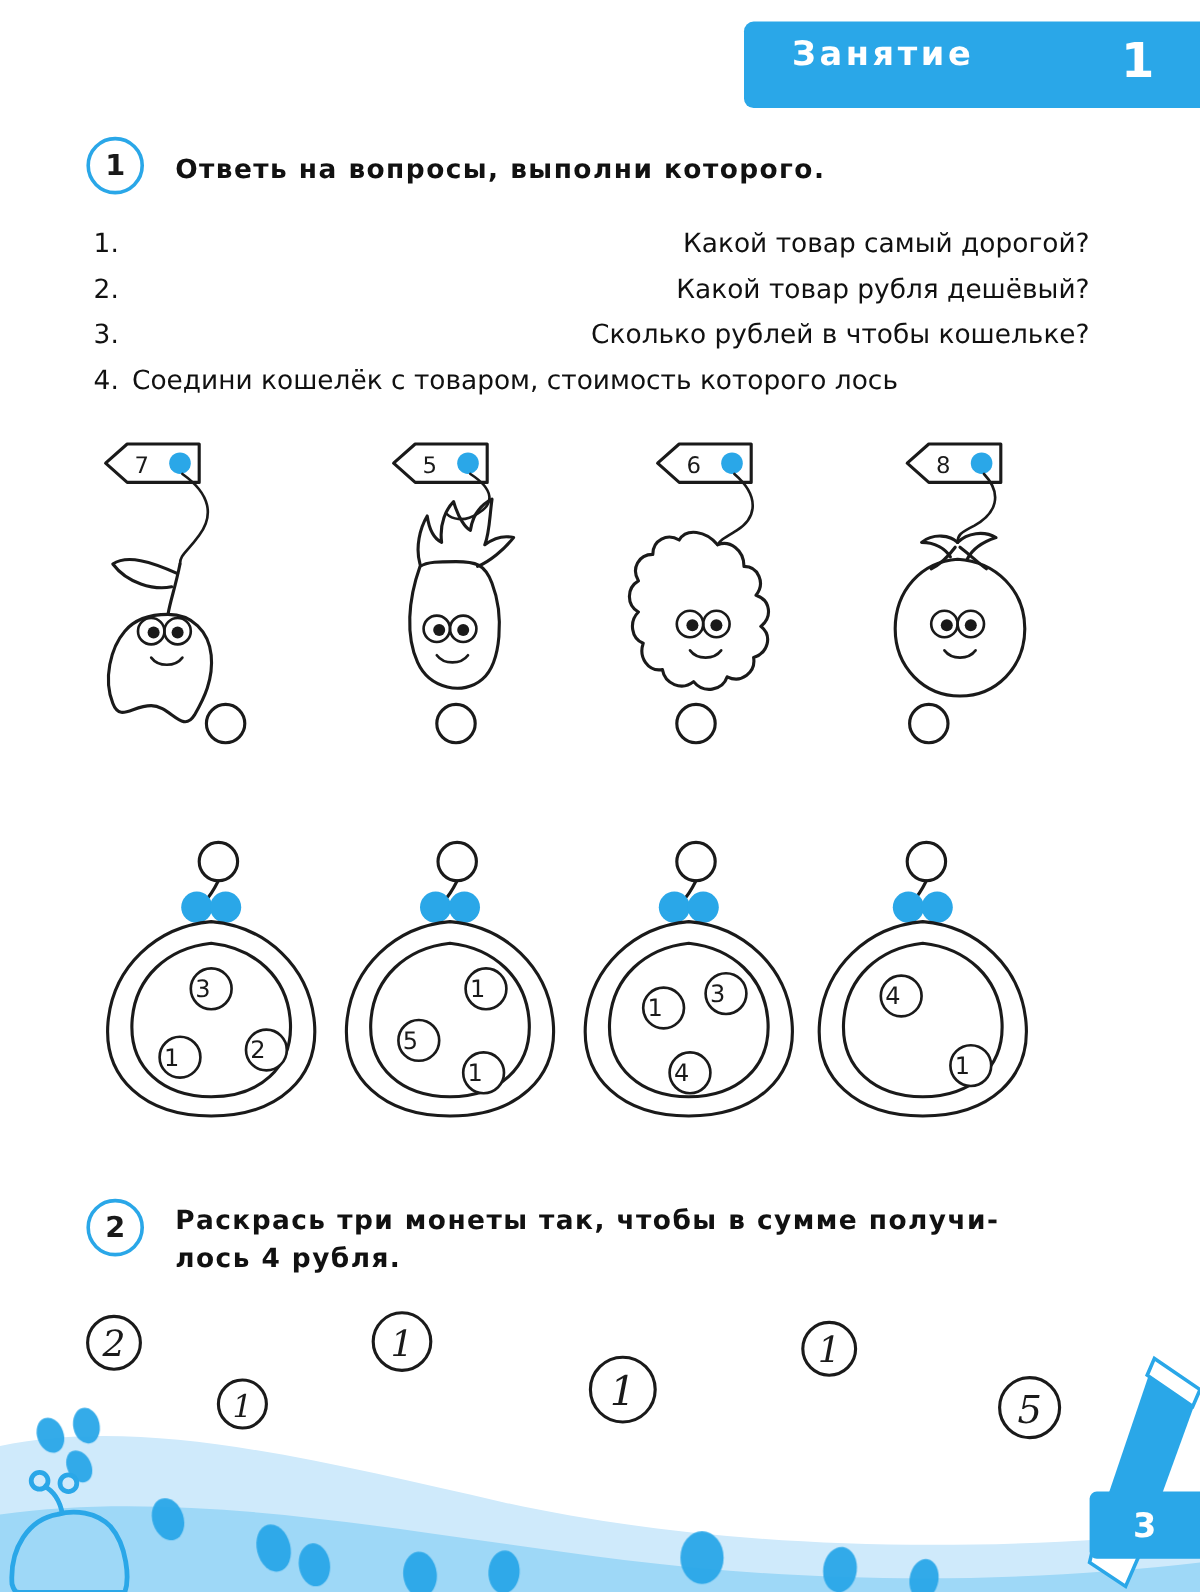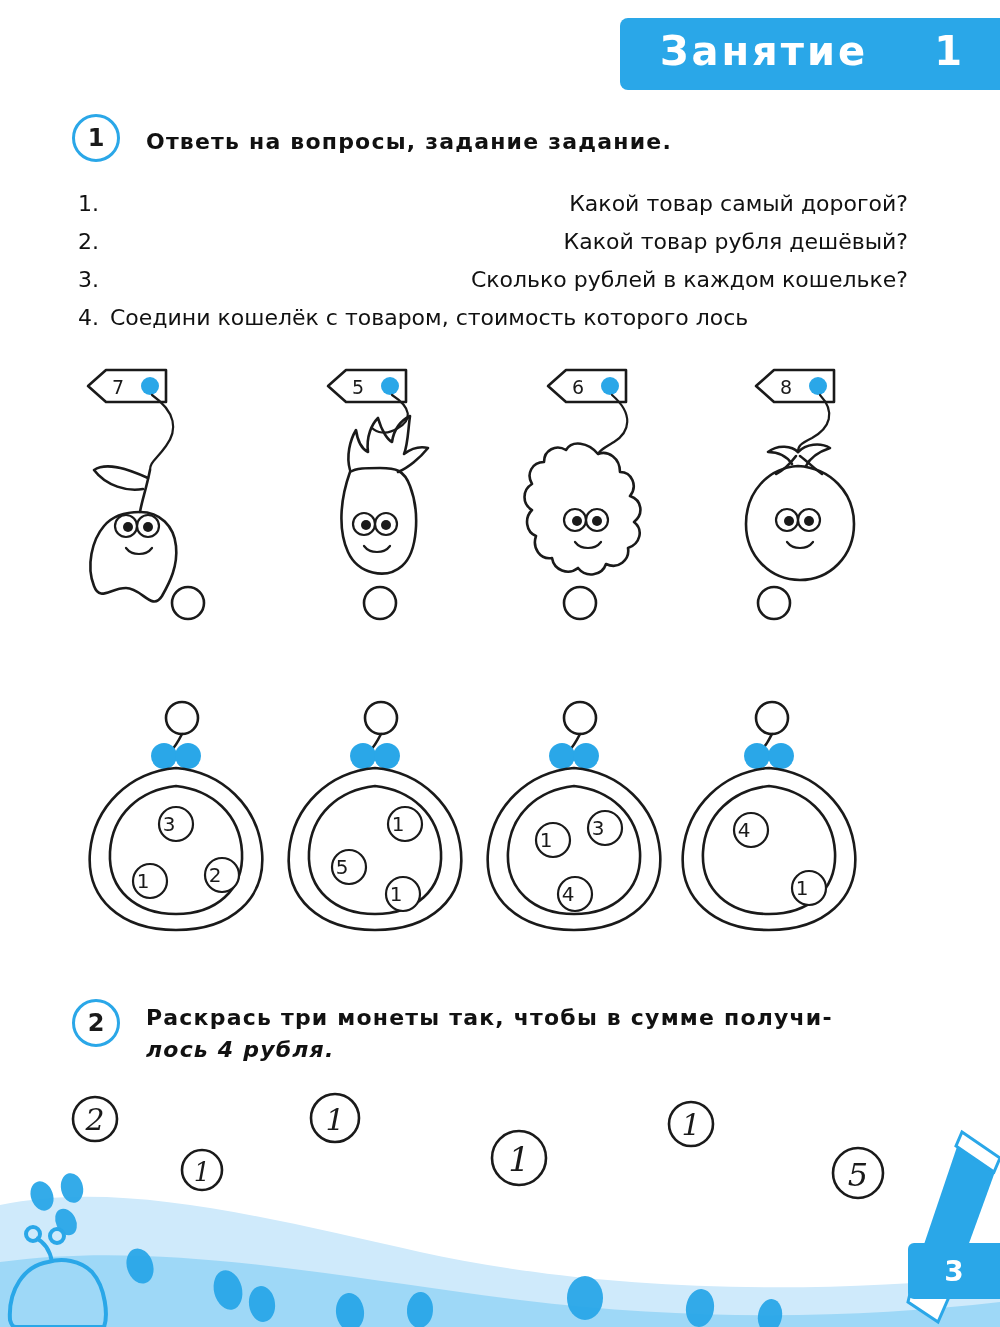--- a/index.html
+++ b/index.html
@@ -27,21 +27,21 @@
     height: 72px;
     background: #2aa7e8;
     border-radius: 8px 0 0 8px;
   }
   .header-title {
     position: absolute;
     top: 28px;
     left: 660px;
     width: 320px;
     color: #ffffff;
-    font-size: 40px;
+    font-size: 28px;
     font-weight: bold;
     letter-spacing: 3px;
     text-align: left;
   }
   .header-num {
     position: absolute;
     top: 28px;
     right: 38px;
     color: #ffffff;
     font-size: 40px;
@@ -126,34 +126,34 @@
 </head>
 <body>
 
 <div id="page">
 
   <div class="header-band"></div>
   <div class="header-title">Занятие</div>
   <div class="header-num">1</div>
 
   <div class="task-circle" style="left:72px; top:114px;">1</div>
-  <div class="task-text" style="left:146px; top:126px; width:760px;">Ответь на вопросы, задание задание.</div>
+  <div class="task-text" style="left:146px; top:126px; width:760px;">Ответь на вопросы, выполни которого.</div>
 
   <div class="qlist">
     <div class="qitem">
       <span class="qnum">1.</span>
       <span class="qbody nojust">Какой товар самый дорогой?</span>
     </div>
     <div class="qitem">
       <span class="qnum">2.</span>
       <span class="qbody nojust">Какой товар рубля дешёвый?</span>
     </div>
     <div class="qitem">
       <span class="qnum">3.</span>
-      <span class="qbody nojust">Сколько рублей в каждом кошельке?</span>
+      <span class="qbody nojust">Сколько рублей в чтобы кошельке?</span>
     </div>
     <div class="qitem">
       <span class="qnum">4.</span>
       <span class="qbody">Соедини кошелёк с товаром, стоимость которого лось</span>
     </div>
   </div>
 
   <svg class="layer" viewBox="0 0 1000 1327" xmlns="http://www.w3.org/2000/svg">
     <defs>
       <style>
@@ -354,17 +354,17 @@
       <g>
         <path fill="#2aa7e8" d="M962 1132 L1000 1158 L952 1290 L916 1268 Z"></path>
         <path fill="#ffffff" stroke="#2aa7e8" stroke-width="3" d="M962 1132 L1000 1158 L994 1172 L956 1146 Z"></path>
         <path fill="#ffffff" stroke="#2aa7e8" stroke-width="3" d="M916 1268 L952 1290 L938 1322 L908 1302 Z"></path>
       </g>
     </g>
   </svg>
 
   <div class="task-circle" style="left:72px; top:999px;">2</div>
   <div class="task-text" style="left:146px; top:1002px; width:790px; text-align:justify;">Раскрась три монеты так, чтобы в сумме получи-</div>
-  <div class="task-text" style="left:146px; top:1034px; width:790px;font-style:italic;">лось 4 рубля.</div>
+  <div class="task-text" style="left:146px; top:1034px; width:790px;">лось 4 рубля.</div>
 
   <div class="page-num-box">3</div>
 
 </div>
 
 </body></html>

